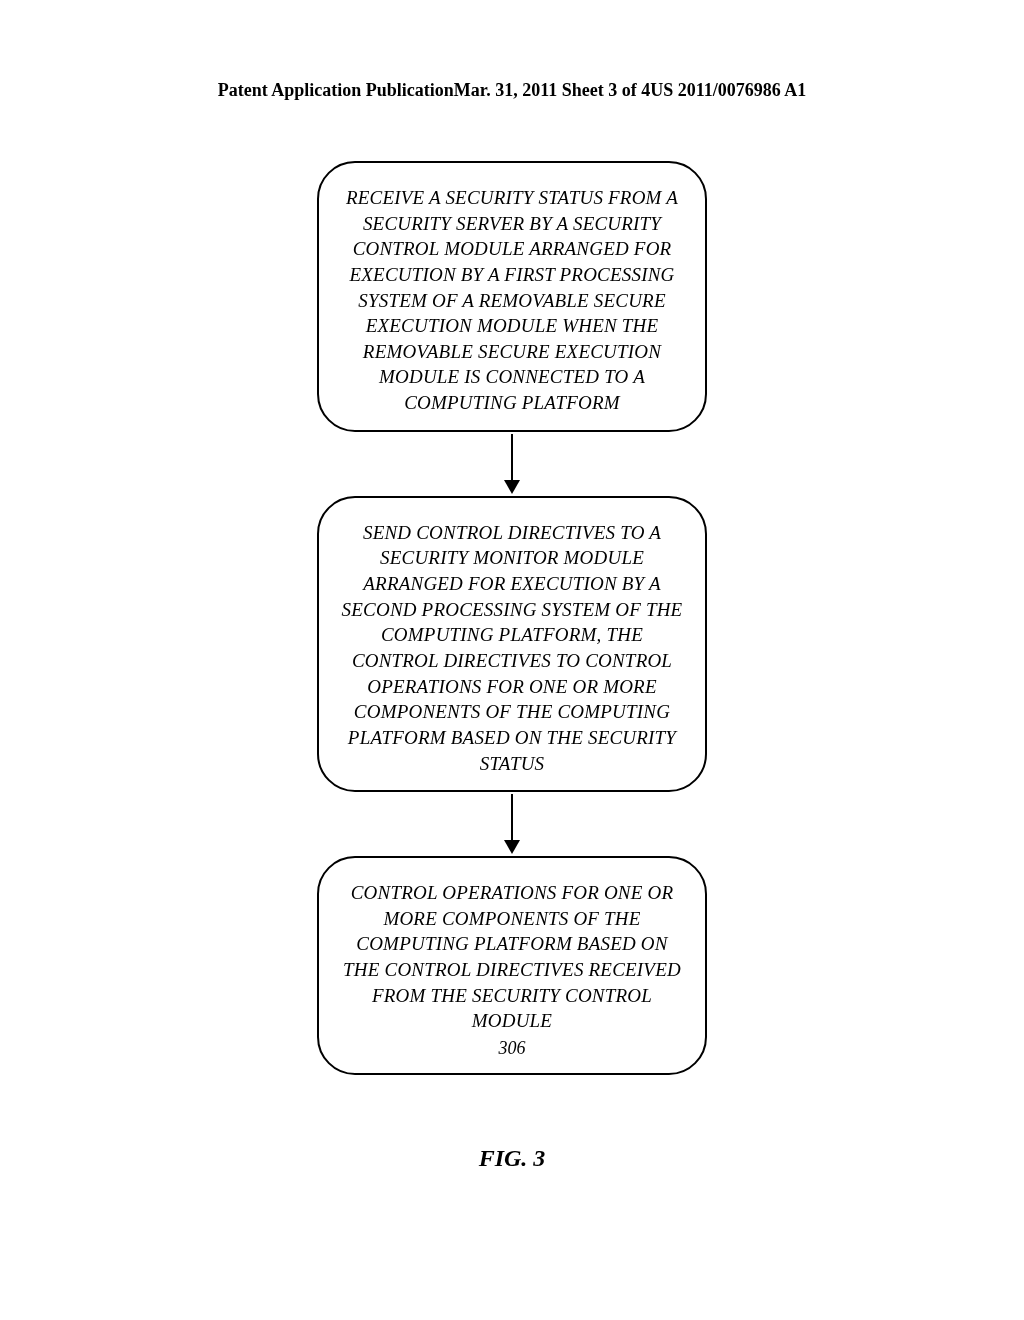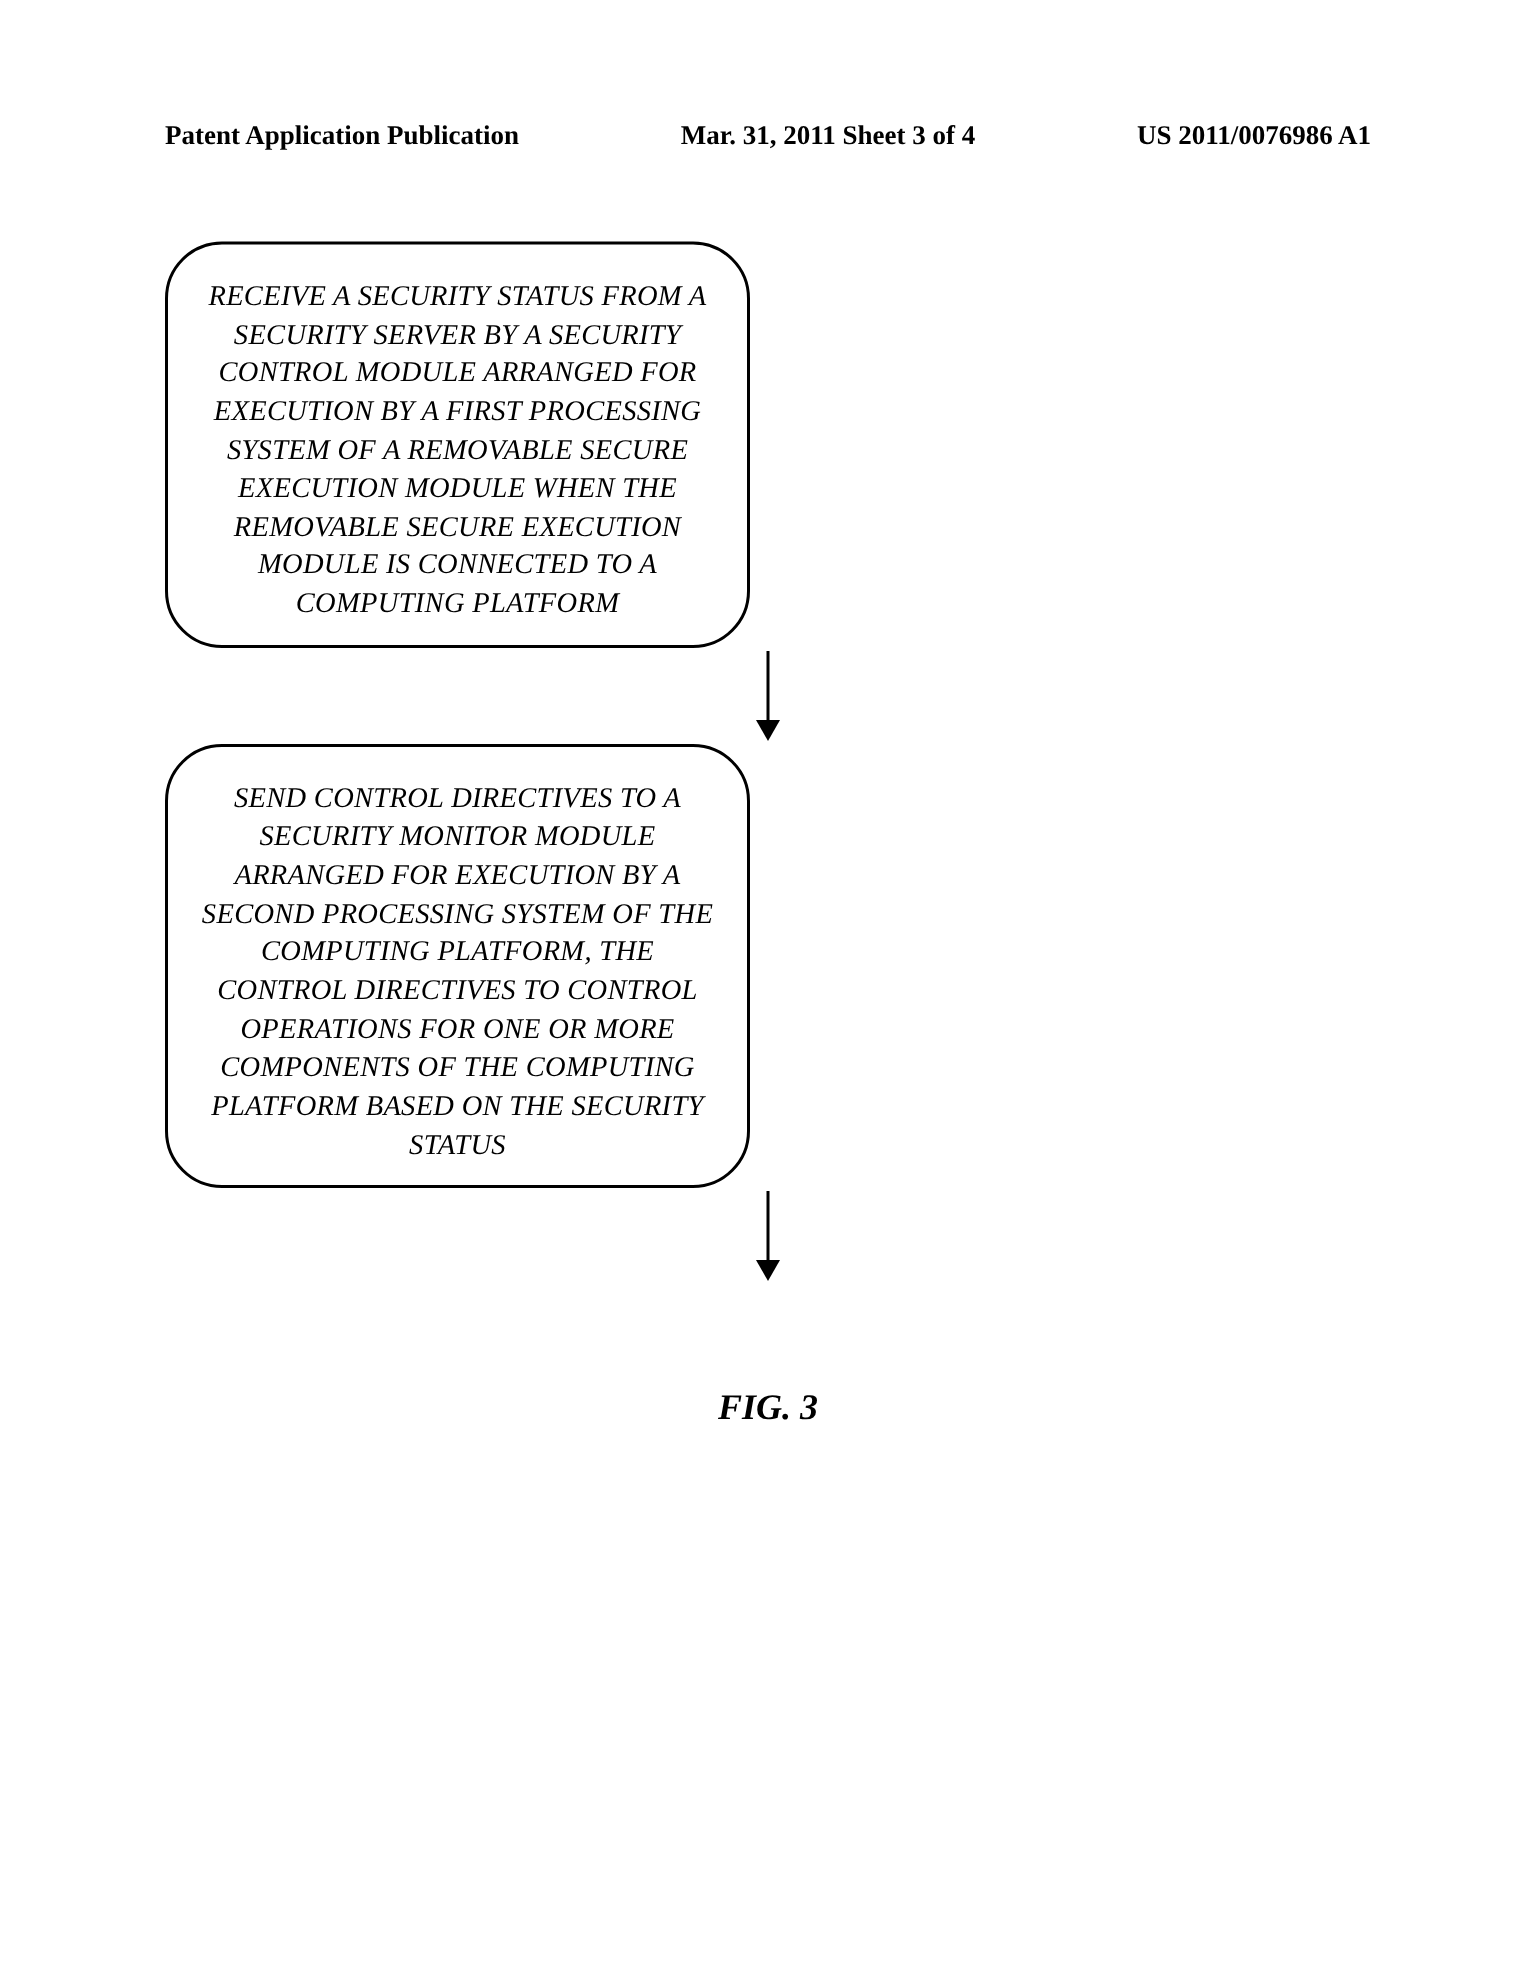--- a/index.html
+++ b/index.html
@@ -11,36 +11,37 @@
     color: #000;
   }
   .page {
     width: 1024px;
     height: 1320px;
     position: relative;
     padding: 80px 110px 60px 110px;
   }
   .header {
     display: flex;
-    justify-content: space-between;
+    justify-content: center;
     font-weight: bold;
     font-size: 18px;
     margin-bottom: 60px;
   }
   .figure-number {
     text-align: center;
     font-size: 32px;
     font-weight: bold;
     font-style: italic;
     text-decoration: underline;
     margin-bottom: 30px;
   }
   .flowchart {
     display: flex;
     flex-direction: column;
+    align-items: center;
   }
   .box {
     width: 390px;
     border: 2.5px solid #000;
     border-radius: 38px;
     padding: 22px 18px 14px 18px;
     text-align: center;
   }
   .box-text {
     font-style: italic;
@@ -104,18 +105,22 @@
 
     <div class="box">
       <div class="box-text">SEND CONTROL DIRECTIVES TO A SECURITY MONITOR MODULE ARRANGED FOR EXECUTION BY A SECOND PROCESSING SYSTEM OF THE COMPUTING PLATFORM, THE CONTROL DIRECTIVES TO CONTROL OPERATIONS FOR ONE OR MORE COMPONENTS OF THE COMPUTING PLATFORM BASED ON THE SECURITY STATUS</div>
     </div>
 
     <div class="arrow">
       <div class="arrow-line"></div>
       <div class="arrow-head"></div>
     </div>
 
+    <div class="box">
+      <div class="box-text">CONTROL OPERATIONS FOR ONE OR MORE COMPONENTS OF THE COMPUTING PLATFORM BASED ON THE CONTROL DIRECTIVES RECEIVED FROM THE SECURITY CONTROL MODULE</div>
+      <div class="box-num">306</div>
+    </div>
 
   </div>
 
   <div class="figure-label">FIG. 3</div>
 
 </div>
 
 </body></html>

